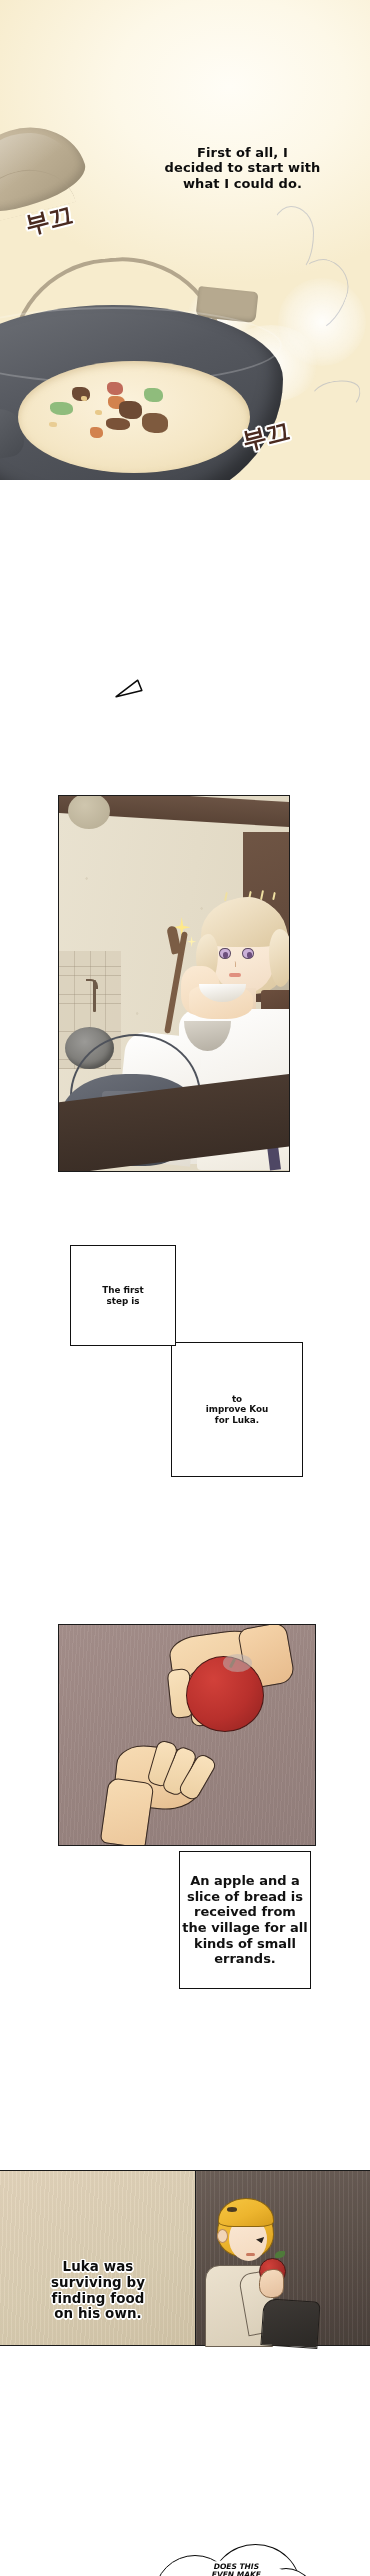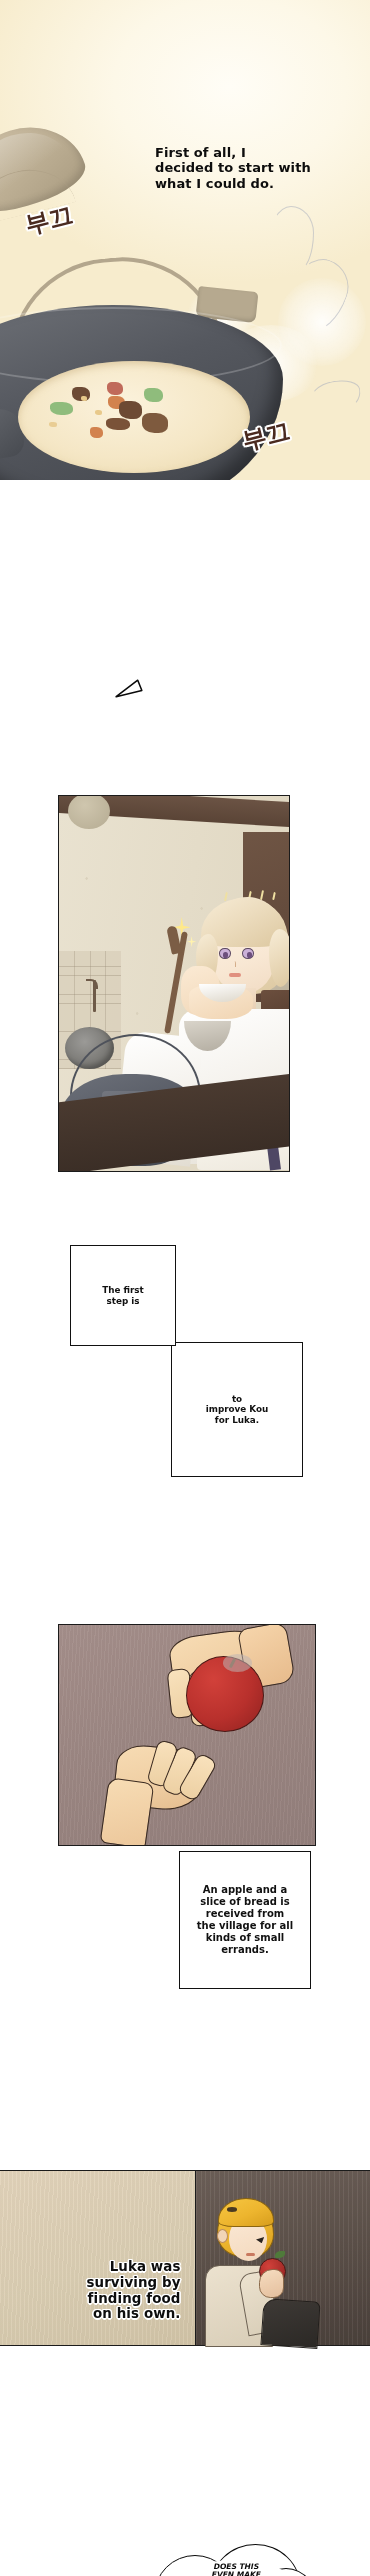--- a/index.html
+++ b/index.html
@@ -16,21 +16,21 @@
     overflow: hidden;
   }
 
   
   .panel { position: absolute; overflow: hidden; }
   .abs  { position: absolute; }
 
   
   .narration {
     position: absolute;
-    text-align: left;
+    text-align: center;
     color: #0d0d0d;
     font-family: "DejaVu Sans", sans-serif;
     font-weight: 600;
     line-height: 1.18;
     letter-spacing: 0.1px;
     white-space: pre-line;
   }
   
   .narration.outlined {
     text-shadow:
@@ -495,33 +495,33 @@
     <div class="apple-stem" style="left:172px; top:33px;"></div>
     <div class="abs" style="left:164px; top:29px; width:29px; height:17.5px; background:rgba(190,180,180,.55); border-radius:50%;"></div>
 
     <div class="hand" style="left:56px; top:122px; width:88px; height:62px; border-radius:34% 40% 46% 30%; transform:rotate(6deg);"></div>
     <div class="finger" style="left:93px; top:116px; width:20.6px; height:45px; transform:rotate(16deg);"></div>
     <div class="finger" style="left:110px; top:122px; width:20.6px; height:48px; transform:rotate(22deg);"></div>
     <div class="finger" style="left:128px; top:129px; width:20.6px; height:46px; transform:rotate(30deg);"></div>
     <div class="abs" style="left:45px; top:155px; width:46px; height:66px; background:linear-gradient(160deg,#f7dcb4,#ecc79b); border:1px solid #3a2a20; border-radius:11.3px 9.3px 5.2px 7.2px; transform:rotate(8deg);"></div>
   </div>
 
-  <div class="caption-box" style="left:179px; top:1851px; width:132px; height:138px; font-size:10px;">
+  <div class="caption-box" style="left:179px; top:1851px; width:132px; height:138px; font-size:13px;">
     <span>An apple and a
 slice of bread is
 received from
 the village for all
 kinds of small
 errands.</span>
   </div>
 
   <div id="panel-luka-wrap">
     <div id="panel-luka-left">
       <div class="abs" style="inset:0; background:repeating-linear-gradient(92deg, rgba(255,255,255,.06) 0 1px, rgba(0,0,0,.03) 1px 4.1px);"></div>
-      <div class="narration outlined" style="left:15.5px; top:88px; width:165px; font-size:13.4px; text-align:right;">Luka was
+      <div class="narration outlined" style="left:15.5px; top:88px; width:165px; font-size:13.4px; text-align:center;">Luka was
 surviving by
 finding food
 on his own.</div>
     </div>
 
     <div id="panel-luka-right">
       <div class="abs" style="inset:0; background:repeating-linear-gradient(90deg, rgba(255,255,255,.05) 0 1px, rgba(0,0,0,.05) 1px 4.6px);"></div>
 
       <div class="luka-hair" style="left:20.6px; top:29px; width:57px; height:57px; border-radius:52% 48% 36% 44% / 58% 60% 40% 40%;"></div>
       <div class="abs" style="left:33px; top:46px; width:38px; height:44px; background:linear-gradient(160deg,#fbe9d5,#f3d8bd); border-radius:44% 50% 48% 52% / 50% 50% 50% 50%;"></div>

